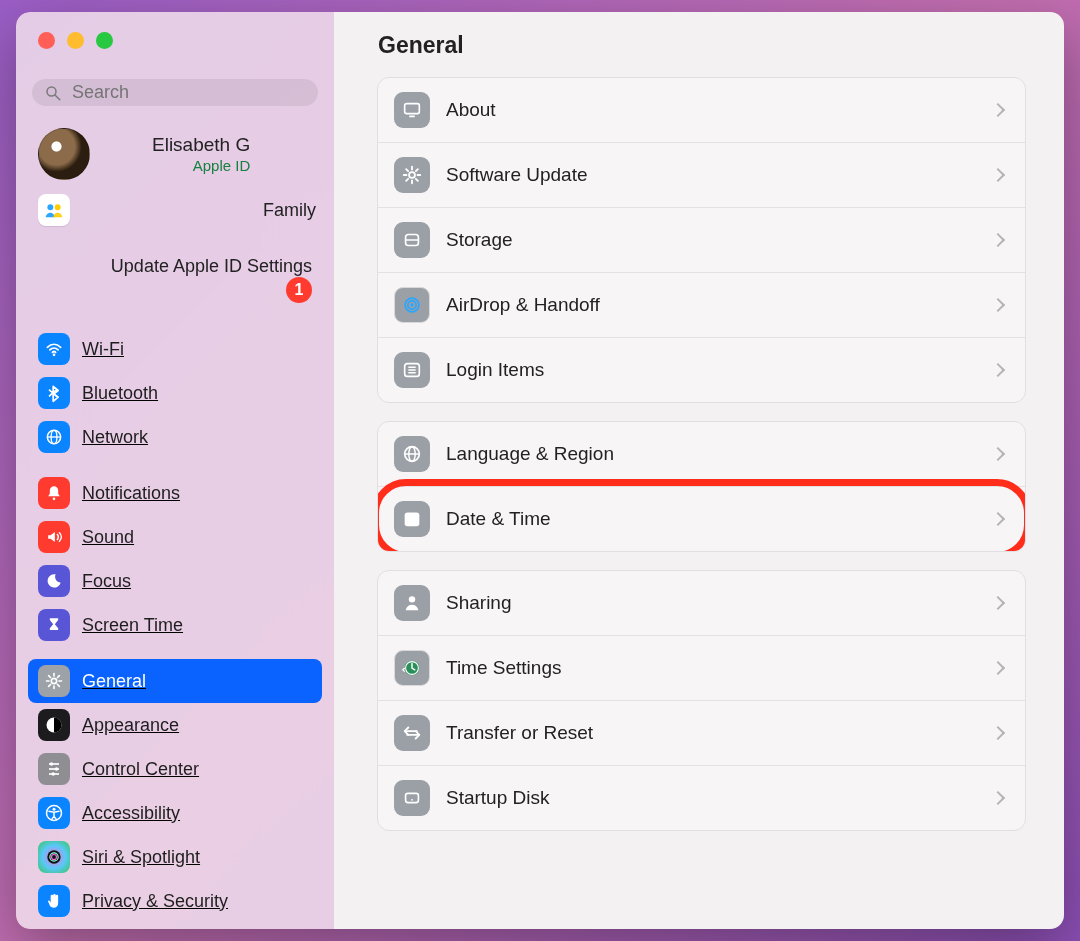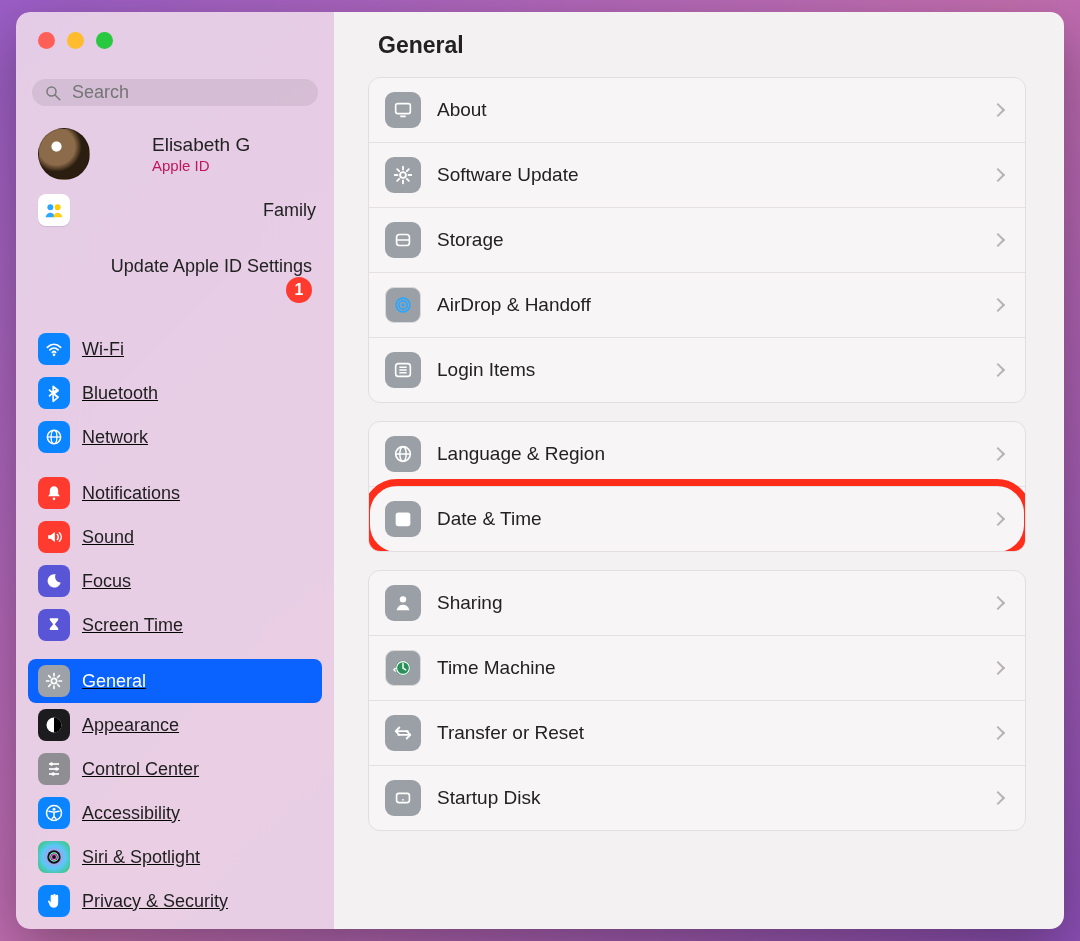--- a/index.html
+++ b/index.html
@@ -64,21 +64,21 @@
     padding: 14px 18px 6px 22px;
   }
   .avatar {
     width:52px; height:52px; border-radius:50%;
     background: radial-gradient(circle at 35% 35%, #fff 0 10%, #8b6b4a 12% 40%, #2b1d0f 55% 100%);
     border: 1px solid rgba(0,0,0,.15);
     flex:0 0 auto;
   }
   .profile .meta { display:flex; flex-direction:column; line-height:1.25;margin-left:48px; }
   .profile .name { font-size:19px; font-weight:500; color:#222; }
-  .profile .sub { font-size:15px; color:#be185d; }
+  .profile .sub { font-size:15px; color:#15803d;text-align:right; }
   .family {
     display:flex; align-items:center; gap:12px;
     padding: 8px 18px 12px 22px;
     justify-content: space-between;
   }
   .family .ico {
     width:32px; height:32px; border-radius:8px; background:#fff;
     display:flex; align-items:center; justify-content:center;
     box-shadow: 0 1px 1px rgba(0,0,0,.1);
   }
@@ -118,21 +118,21 @@
     flex:1;
     background:#f4f1f3;
     display:flex; flex-direction:column;
     overflow-y:auto;
   }
   .main h1 {
     margin:0; padding: 20px 0 18px 44px;
     font-size:23px; font-weight:700; color:#222;
   }
   .section {
-    margin: 0 38px 18px 34px;
+    margin: 0 38px 18px 43px;
     background:#fff0;
   }
   .card {
     background:#f8f5f7;
     border:1px solid #e2dee1;
     border-radius:12px;
     overflow:hidden;
   }
   .row {
     display:flex; align-items:center; gap:16px;
@@ -418,21 +418,21 @@
               </div>
               <span class="label">Sharing</span>
               <div class="chev"></div>
             </div>
             <div class="row">
               <div class="ric bg-lgray">
                 <svg width="22" height="22" viewBox="0 0 24 24">
                   <use href="#i-timemachine"></use>
                 </svg>
               </div>
-              <span class="label">Time Machine</span>
+              <span class="label">Time Settings</span>
               <div class="chev"></div>
             </div>
             <div class="row">
               <div class="ric bg-gray">
                 <svg width="22" height="22" viewBox="0 0 24 24">
                   <use href="#i-transfer"></use>
                 </svg>
               </div>
               <span class="label">Transfer or Reset</span>
               <div class="chev"></div>

